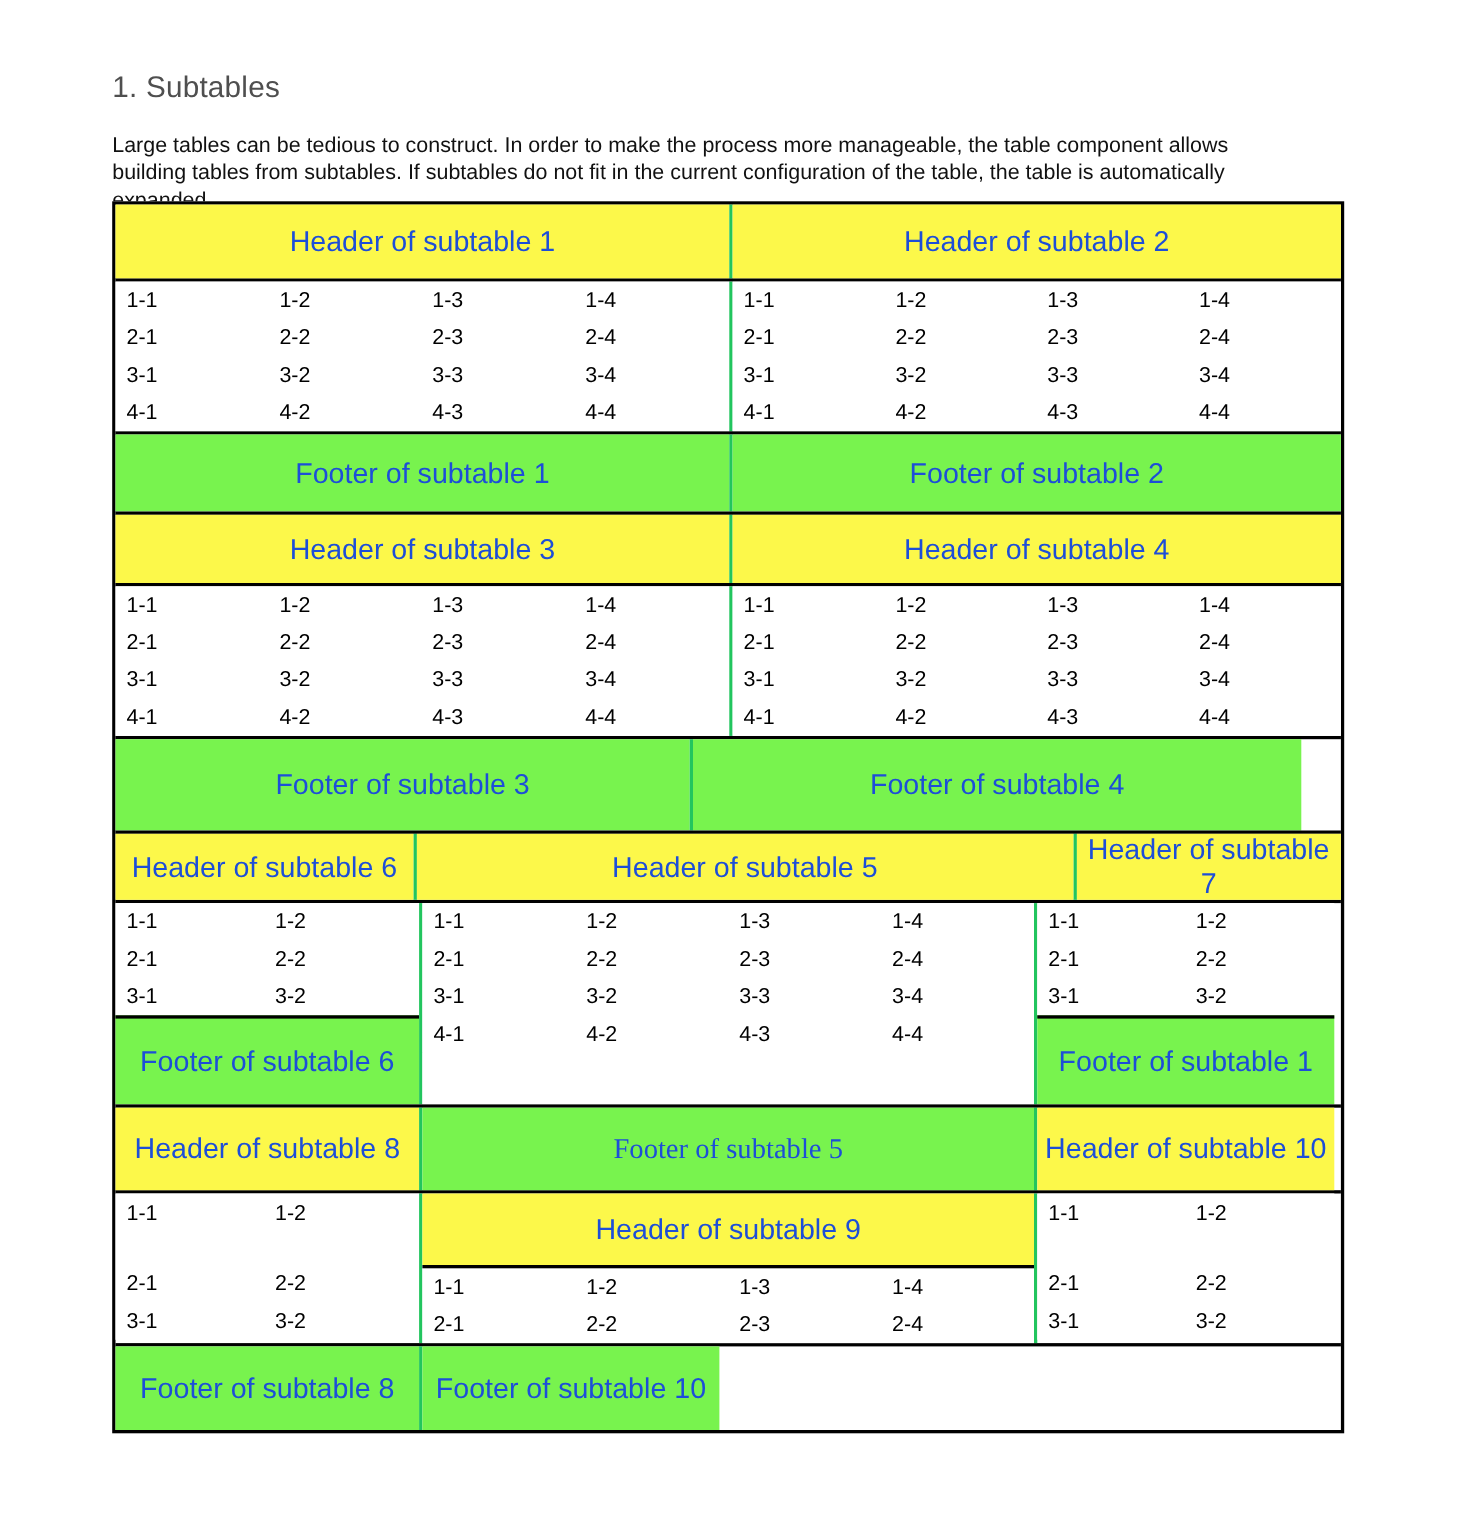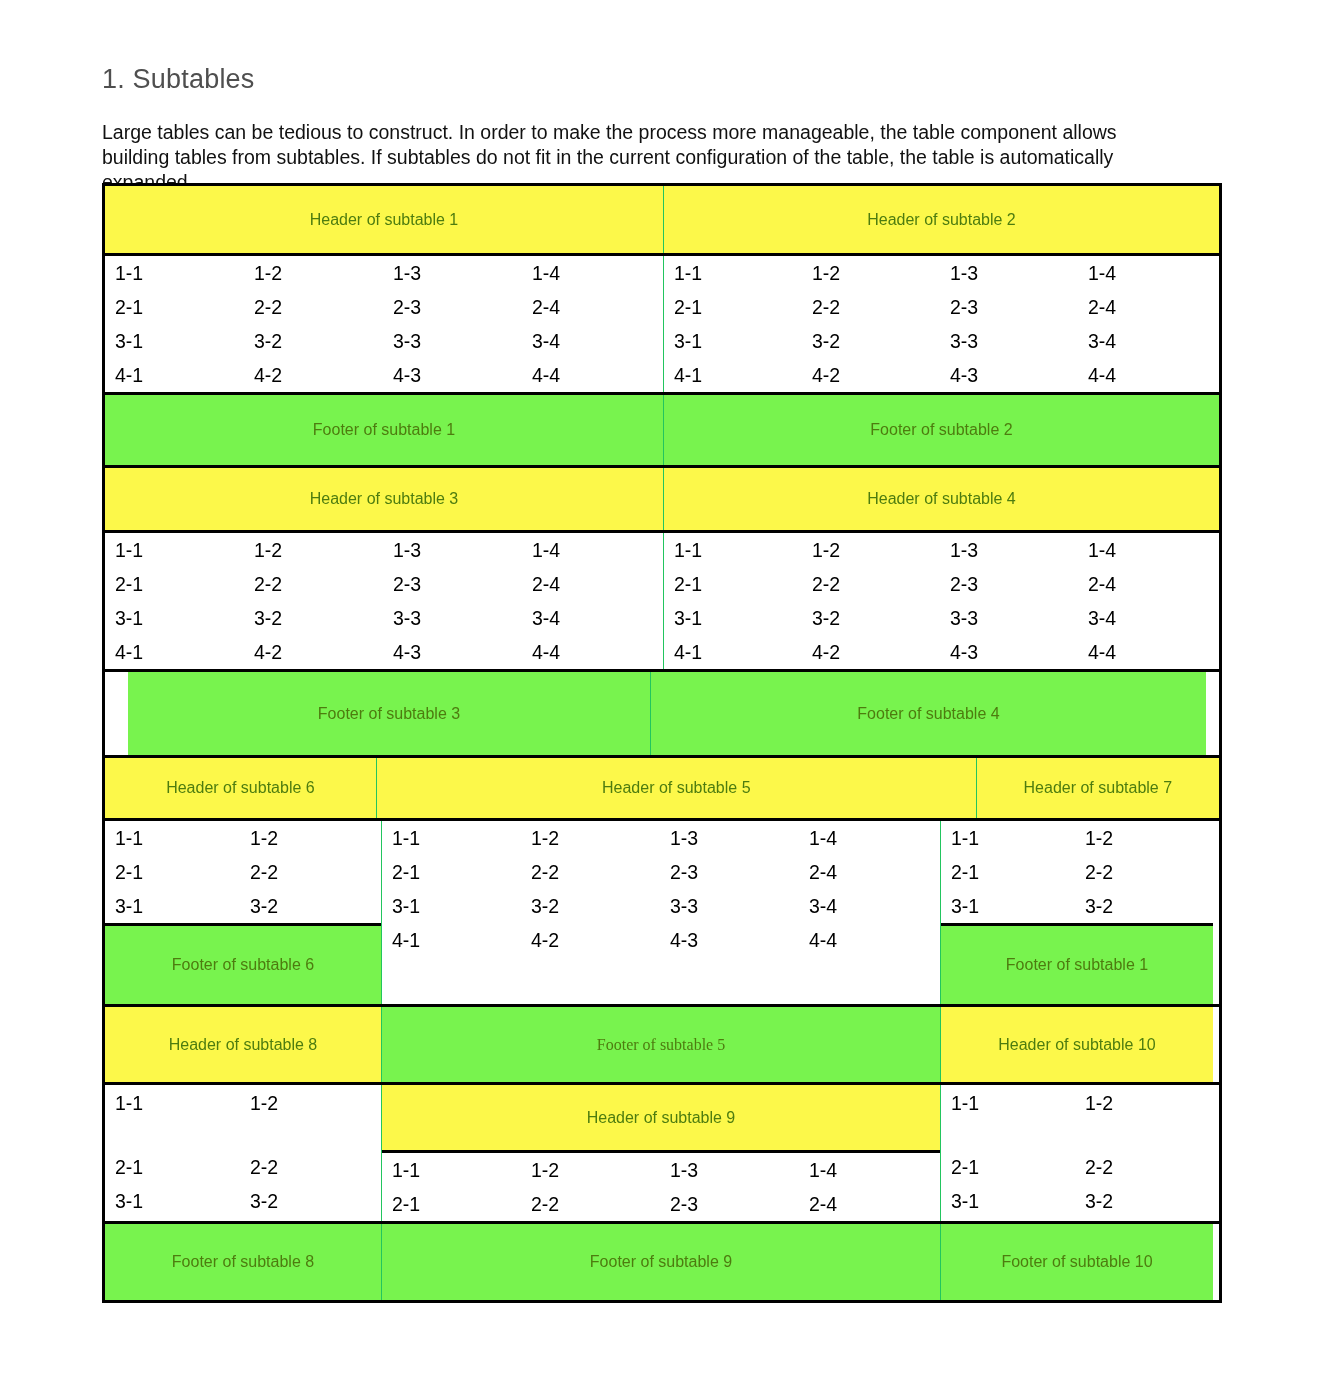--- a/index.html
+++ b/index.html
@@ -61,29 +61,29 @@
 
   .row-split {
     display: flex;
     width: 100%;
     box-sizing: border-box;
   }
   .pane {
     box-sizing: border-box;
     position: relative;
   }
-  .pane + .pane { border-left: 1px solid #22c55e; }
+  .pane + .pane { border-left: 3px solid #22c55e; }
 
   .hdr, .ftr {
     box-sizing: border-box;
     display: flex;
     align-items: center;
     justify-content: center;
-    font-size: 16px;
-    color: #4d7c0f;
+    font-size: 26px;
+    color: #1d4ed8;
     text-align: center;
   }
   .hdr { background: #fcf84a; }
   .ftr { background: #78f34e; }
 
   .cellgrid {
     box-sizing: border-box;
     background: #ffffff;
   }
   .datarow {
@@ -255,21 +255,21 @@
               <div class="cell" style="width:138px;height:34px;">4-1</div>
               <div class="cell" style="width:138px;height:34px;">4-2</div>
               <div class="cell" style="width:138px;height:34px;">4-3</div>
               <div class="cell" style="width:138px;height:34px;">4-4</div>
             </div>
           </div>
         </div>
       </div>
 
       <div class="row-split bt">
-        <div class="pane" style="width:522px;margin-left:23px;">
+        <div class="pane" style="width:522px;">
           <div class="ftr" style="height:83px;">Footer of subtable 3</div>
         </div>
         <div class="pane" style="width:556px;">
           <div class="ftr" style="height:83px;">Footer of subtable 4</div>
         </div>
       </div>
     </div>
 
     <div class="block">
       <div class="row-split">
@@ -419,23 +419,20 @@
               <div class="cell" style="width:134px;height:34px;">3-2</div>
             </div>
           </div>
         </div>
       </div>
 
       <div class="row-split bt">
         <div class="pane" style="width:276px;">
           <div class="ftr" style="height:76px;">Footer of subtable 8</div>
         </div>
-        <div class="pane" style="width:559px;">
-          <div class="ftr" style="height:76px;">Footer of subtable 9</div>
-        </div>
         <div class="pane" style="width:273px;">
           <div class="ftr" style="height:76px;">Footer of subtable 10</div>
         </div>
       </div>
     </div>
 
   </div>
 </div>
 
 </body></html>

